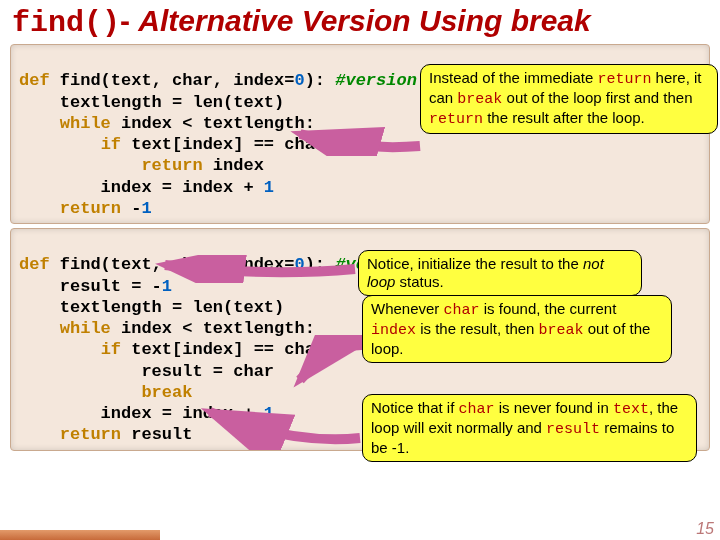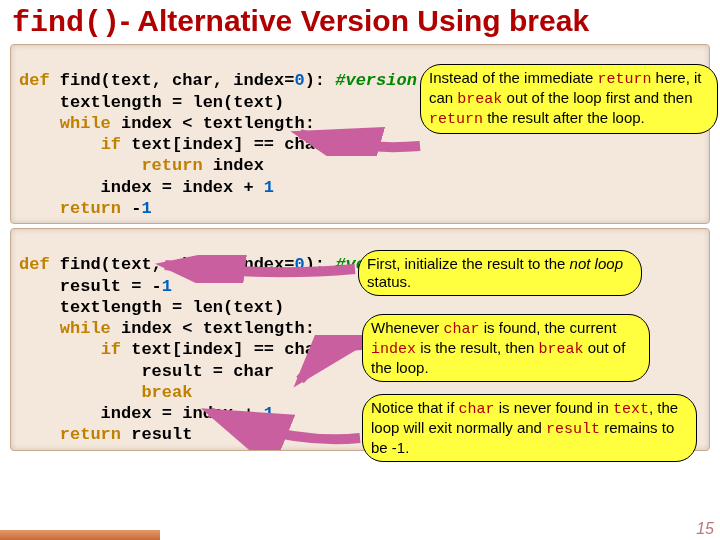--- a/index.html
+++ b/index.html
@@ -11,21 +11,21 @@
     position: relative;
     overflow: hidden;
   }
   .title {
     font-size: 30px;
     font-weight: bold;
     color: #b00000;
     padding: 4px 12px 2px 12px;
   }
   .title .code-word { font-family: Liberation Mono, monospace; color: #b00000; text-align: right; }
-  .title .italic { }
+  .title .italic { font-style: italic; }
   .code-panel {
     margin: 2px 10px 2px 10px;
     background: #f4e7dc;
     border: 1px solid #c9a98f;
     border-radius: 4px;
     box-shadow: inset 0 0 6px rgba(0,0,0,0.15);
     padding: 4px 8px;
     font-family: "Courier New", monospace;
     font-size: 17px;
     font-weight: bold;
@@ -34,21 +34,21 @@
     white-space: pre;
     position: relative;
   }
   .kw { color: #c08000; text-align: center; }
   .num { color: #0060c0; }
   .cmt { color: #008800; font-style: italic; }
   .callout {
     position: absolute;
     background: #ffff40;
     border: 1px solid #000;
-    border-radius: 21px;
+    border-radius: 10px;
     padding: 4px 8px;
     font-family: Tahoma, Verdana, sans-serif;
     font-size: 15px;
     line-height: 1.2;
     color: #000;
     font-weight: normal;
     z-index: 5;
   }
   .callout .mono { font-family: "Courier New", monospace; color: #b00000; }
   .page-num {
@@ -99,24 +99,24 @@
 <span>            </span><span class="kw">break</span>
 <span>        index = index + </span><span class="num">1</span>
 <span>    </span><span class="kw">return</span><span> result</span>
 </div>
 
 <div class="callout" style="top:64px; left:420px; width:298px;">
   <span>Instead of the immediate </span><span class="mono">return</span><span> here, it can </span><span class="mono">break</span><span> out of the loop first and then </span><span class="mono">return</span><span> the result after the loop.</span><br>
 </div>
 
 <div class="callout" style="top:250px; left:358px; width:284px;">
-  <span>First, initialize the result to the </span><i><span>not loop</span></i><span> status.</span>
+  <span>Notice, initialize the result to the </span><i><span>not loop</span></i><span> status.</span>
 </div>
 
-<div class="callout" style="top:314px; left:362px; width:288px;">
+<div class="callout" style="top:295px; left:362px; width:310px;">
   <span>Whenever </span><span class="mono">char</span><span> is found, the current </span><span class="mono">index</span><span> is the result, then </span><span class="mono">break</span><span> out of the loop.</span>
 </div>
 
 <div class="callout" style="top:394px; left:362px; width:335px;">
   <span>Notice that if </span><span class="mono">char</span><span> is never found in </span><span class="mono">text</span><span>, the loop will exit normally and </span><span class="mono">result</span><span> remains to be -1.</span>
 </div>
 
 <div class="arrow" style="top:126px; left:290px; width:140px; height:30px;">
 <svg width="140" height="30">
       <defs>

